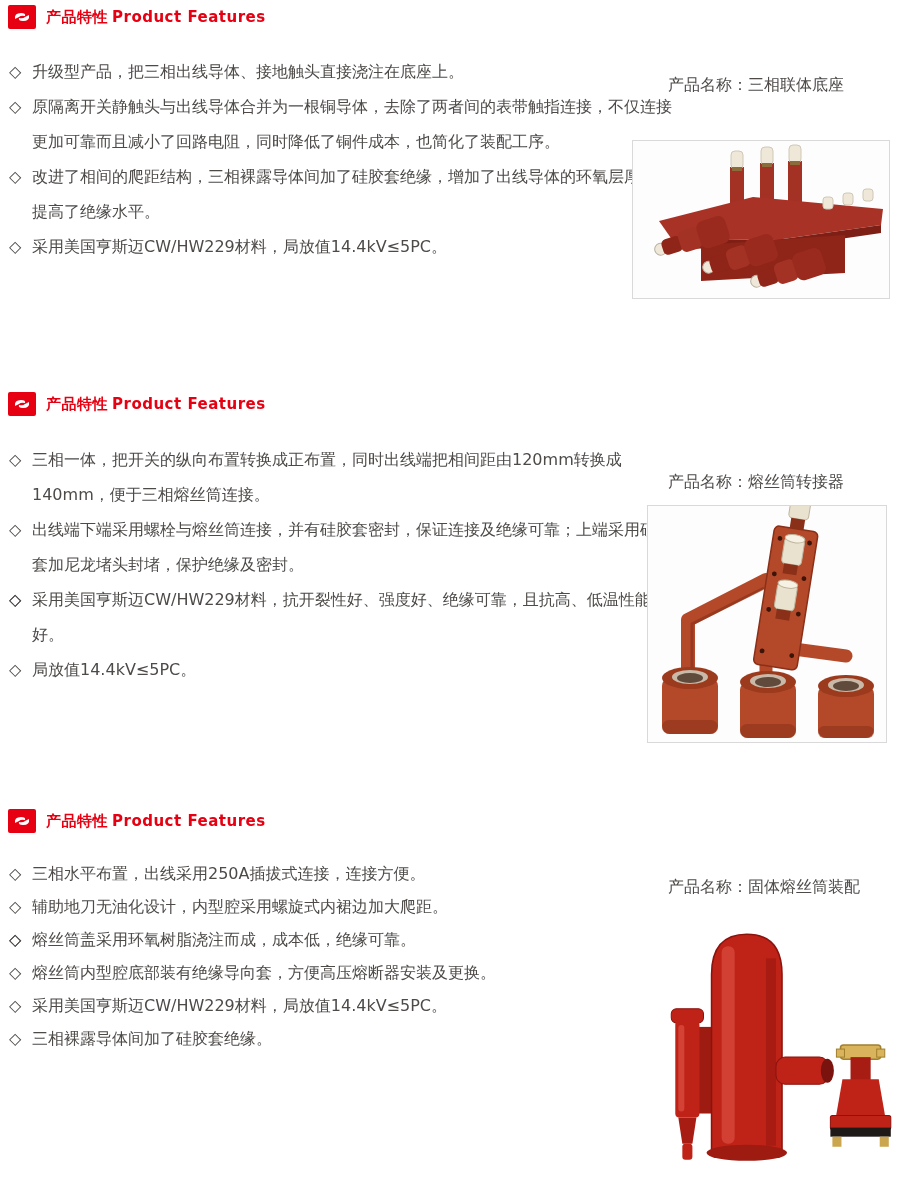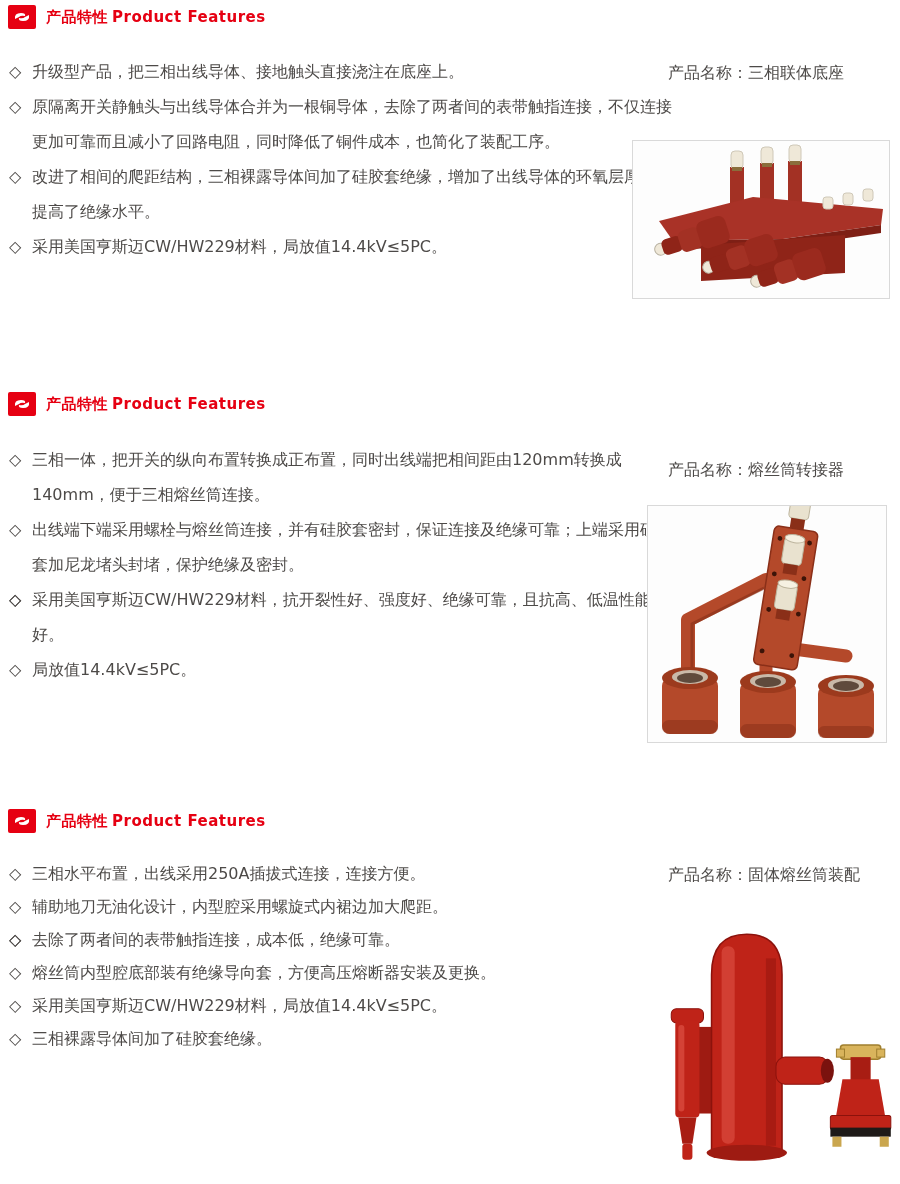--- a/index.html
+++ b/index.html
@@ -11,21 +11,21 @@
   .hdr{position:absolute;left:8px;display:flex;align-items:center;gap:10px;}
   .hdr .logo{width:28px;height:24px;display:block;}
   .hdr .ttl{font-size:15px;font-weight:bold;color:#e60012;letter-spacing:.5px;white-space:nowrap;}
   .hdr .ttl .en{font-weight:bold;margin-left:4px;}
   
   ul.bullets{position:absolute;left:8px;width:664px;margin:0;padding:0;list-style:none;}
   ul.bullets li{position:relative;padding-left:24px;font-size:16px;line-height:35px;}
   ul.bullets.tight li{line-height:33px;}
   ul.bullets li .marker{position:absolute;left:1px;top:0;color:#4d4a48;}
   
-  .pname{position:absolute;left:668px;font-size:16px;color:#4d4a48;white-space:nowrap;}
+  .pname{position:absolute;left:668px;font-size:16px;color:#4d4a48;white-space:nowrap;margin-top:12px;}
   
   .photo{position:absolute;background:#fdfdfd;border:1px solid #d9d9d9;box-sizing:border-box;}
   .photo.noborder{border:none;background:#ffffff;}
   .photo svg{display:block;width:100%;height:100%;}
 </style>
 </head>
 <body>
 
 <div id="page">
 
@@ -189,21 +189,21 @@
     </svg>
     <div class="ttl">
       <span>产品特性</span><span class="en">Product Features</span>
     </div>
   </div>
 
   <ul class="bullets tight" style="top:857px;">
     <li><span class="marker">◇</span><span>三相水平布置，出线采用250A插拔式连接，连接方便。</span></li>
     <li><span class="marker">◇</span><span>辅助地刀无油化设计，内型腔采用螺旋式内裙边加大爬距。</span></li>
     <li><span class="marker">◇</span></li>
-    <li><span class="marker">◇</span><span>去除了两者间的表带触指连接，成本低，绝缘可靠。</span></li>
+    <li><span class="marker">◇</span><span>熔丝筒盖采用环氧树脂浇注而成，成本低，绝缘可靠。</span></li>
     <li><span class="marker">◇</span><span>熔丝筒内型腔底部装有绝缘导向套，方便高压熔断器安装及更换。</span></li>
     <li><span class="marker">◇</span><span>采用美国亨斯迈CW/HW229材料，局放值14.4kV≤5PC。</span></li>
     <li><span class="marker">◇</span><span>三相裸露导体间加了硅胶套绝缘。</span></li>
   </ul>
 
   <div class="pname" style="top:865px;text-align:right;">
     <span>产品名称：</span><span>固体熔丝筒装配</span>
   </div>
 
   <div class="photo noborder" style="left:653px;top:898px;width:247px;height:284px;">

